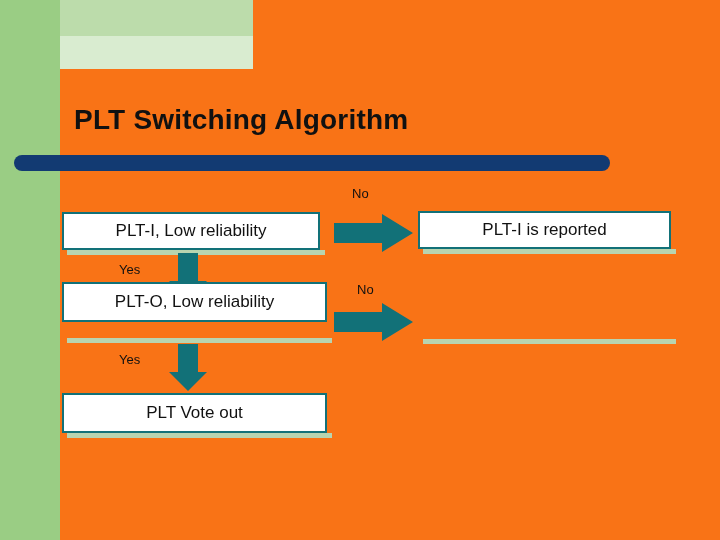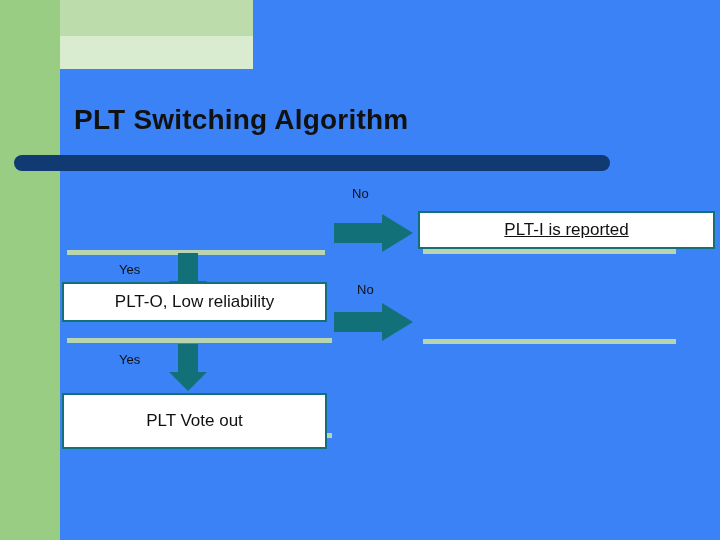--- a/index.html
+++ b/index.html
@@ -10,21 +10,21 @@
     width: 720px;
     height: 540px;
     background: #ffffff;
     font-family: "Liberation Sans", sans-serif;
     overflow: hidden;
   }
   #slide {
     position: relative;
     width: 720px;
     height: 540px;
-    background: #3b82f6;
+    background: #f97316;
     overflow: hidden;
   }
   
   .band-light {
     position: absolute;
     left: 0;
     top: 0;
     width: 253px;
     height: 36px;
     background: #bcdcab;
@@ -107,36 +107,35 @@
   .box-plto-sh {
     left: 67px;
     top: 338px;
     width: 265px;
     height: 5px;
   }
   .box-vote {
     left: 62px;
     top: 393px;
     width: 265px;
-    height: 56px;
+    height: 40px;
     z-index: 2;
   }
   .box-vote-sh {
     left: 67px;
     top: 433px;
     width: 265px;
     height: 5px;
   }
   .box-rep-i {
     left: 418px;
     top: 211px;
-    width: 297px;
+    width: 253px;
     height: 38px;
     z-index: 2;
-    text-decoration: underline;
   }
   .box-rep-i-sh {
     left: 423px;
     top: 249px;
     width: 253px;
     height: 5px;
   }
   .box-rep-o {
     left: 418px;
     top: 300px;
@@ -179,20 +178,21 @@
 
   <div class="title">PLT Switching Algorithm</div>
   <div class="title-rule"></div>
 
   <div class="box-shadow box-plti-sh"></div>
   <div class="box-shadow box-plto-sh"></div>
   <div class="box-shadow box-vote-sh"></div>
   <div class="box-shadow box-rep-i-sh"></div>
   <div class="box-shadow box-rep-o-sh"></div>
 
+  <div class="box box-plti">PLT-I, Low reliability</div>
   <div class="box box-plto">PLT-O, Low reliability</div>
   <div class="box box-vote">PLT Vote out</div>
   <div class="box box-rep-i">PLT-I is reported</div>
 
   <div class="arrow" style="left:334px; top:213px;">
     <svg width="80" height="40" viewBox="0 0 80 40" xmlns="http://www.w3.org/2000/svg">
       <polygon points="0,10 48,10 48,1 79,20 48,39 48,30 0,30" fill="#127178"></polygon>
     </svg>
   </div>
 

